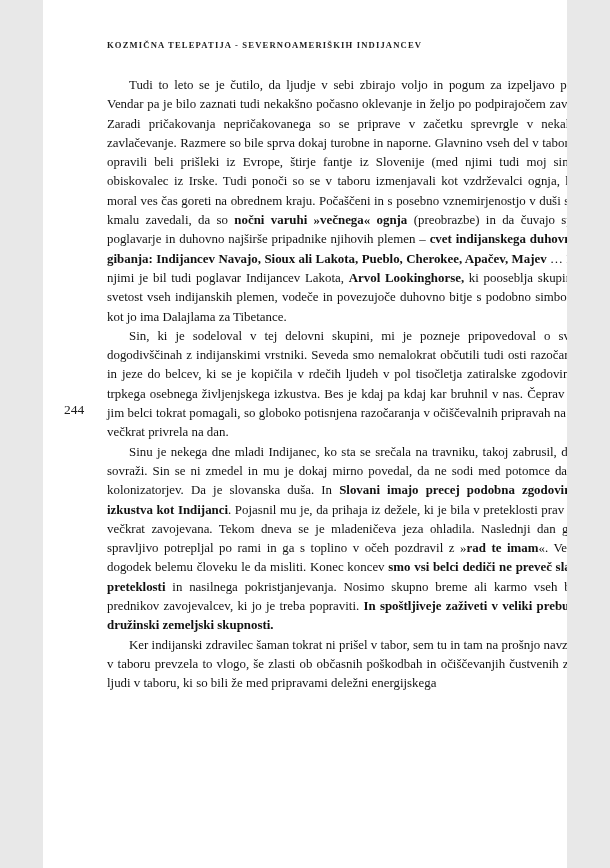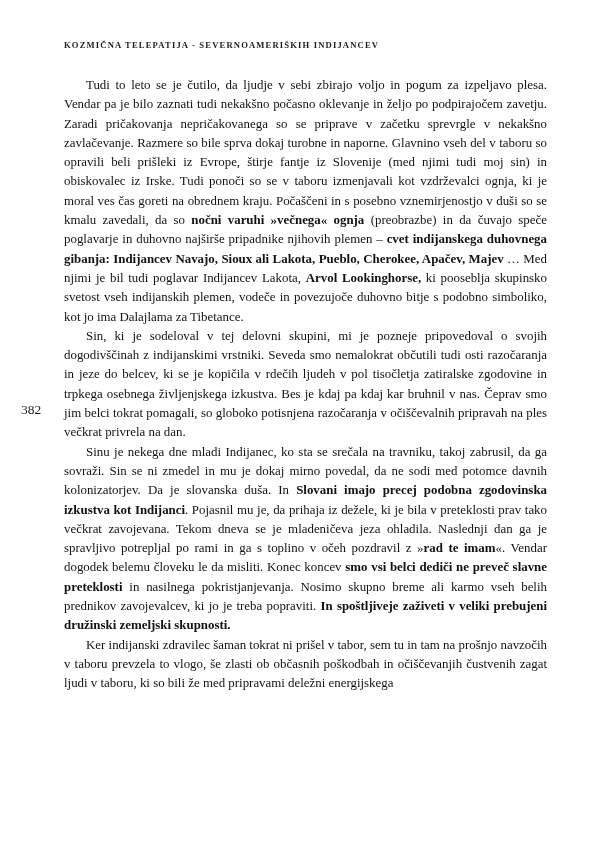--- a/index.html
+++ b/index.html
@@ -2,21 +2,21 @@
 <html><head>
 <meta charset="utf-8">
 <style>
   html, body {
     margin: 0;
     padding: 0;
     background: #e8e8e8;
   }
   .page {
     position: relative;
-    width: 610px;
+    width: 524px;
     height: 868px;
     margin: 0 auto;
     background: #ffffff;
     overflow: hidden;
     font-family: "Liberation Serif", "DejaVu Serif", serif;
     color: #151515;
   }
   .running-head {
     position: absolute;
     left: 64px;
@@ -56,21 +56,21 @@
     text-decoration-thickness: 0.9px;
     text-underline-offset: 2.4px;
   }
 </style>
 </head>
 <body>
 
 <div class="page">
   <div class="running-head">KOZMIČNA TELEPATIJA - SEVERNOAMERIŠKIH INDIJANCEV</div>
 
-  <div class="page-num">382</div>
+  <div class="page-num">244</div>
 
   <div class="body-text">
       <p class="indent"><span>Tudi to leto se je čutilo, </span><span class="seg-u">da ljudje v sebi zbirajo voljo in pogum za izpeljavo plesa</span><span>. Vendar pa je bilo zaznati tudi nekakšno počasno oklevanje in željo po podpirajočem zavetju. Zaradi pričakovanja nepričakovanega so se priprave v začetku sprevrgle v nekakšno zavlačevanje. Razmere so bile sprva dokaj turobne in naporne. Glavnino vseh del v taboru so opravili beli prišleki iz Evrope, štirje fantje iz Slovenije (med njimi tudi moj sin) in obiskovalec iz Irske. Tudi ponoči so se v taboru izmenjavali kot </span><span class="seg-u">vzdrževalci ognja</span><span>, ki je moral ves čas goreti na obrednem kraju. Počaščeni in s posebno vznemirjenostjo v duši so se kmalu zavedali, da so </span><span class="seg-b">nočni varuhi »večnega« ognja</span><span> (preobrazbe) in da čuvajo speče poglavarje in duhovno najširše pripadnike njihovih plemen – </span><span class="seg-b">cvet indijanskega duhovnega gibanja: Indijancev Navajo, Sioux ali Lakota, Pueblo, Cherokee, Apačev, Majev</span><span> … Med njimi je bil tudi </span><span class="seg-u">poglavar Indijancev Lakota</span><span>, </span><span class="seg-b">Arvol Lookinghorse,</span><span> </span><span class="seg-u">ki pooseblja skupinsko svetost vseh indijanskih plemen</span><span>, vodeče in povezujoče duhovno bitje s podobno simboliko, </span><span class="seg-u">kot jo ima Dalajlama za Tibetance</span><span>.</span></p>
       <p class="indent"><span>Sin, ki je sodeloval v tej delovni skupini, mi je pozneje pripovedoval o svojih dogodivščinah z indijanskimi vrstniki. Seveda smo nemalokrat občutili tudi </span><span class="seg-u">osti razočaranja in jeze do belcev</span><span>, ki se je kopičila v rdečih ljudeh v pol tisočletja zatiralske zgodovine in trpkega osebnega življenjskega izkustva. Bes je kdaj pa kdaj kar bruhnil v nas. Čeprav smo jim belci tokrat pomagali, so globoko potisnjena razočaranja v očiščevalnih pripravah na ples večkrat privrela na dan.</span></p>
       <p class="indent"><span>Sinu je nekega dne mladi Indijanec, ko sta se srečala na travniku, takoj </span><span class="seg-u">zabrusil, da ga sovraži</span><span>. Sin se ni zmedel in mu je dokaj mirno povedal, da ne sodi med potomce davnih kolonizatorjev. </span><span class="seg-u">Da je slovanska duša</span><span>. In </span><span class="seg-b">Slovani imajo precej podobna zgodovinska izkustva kot Indijanci</span><span>. Pojasnil mu je, da prihaja iz dežele, ki je bila v preteklosti prav tako večkrat zavojevana. Tekom dneva se je mladeničeva jeza ohladila. Naslednji dan ga je spravljivo potrepljal po rami in ga s toplino v očeh </span><span class="seg-u">pozdravil z</span><span> »</span><span class="seg-b">rad te imam</span><span>«. Vendar dogodek belemu človeku le da misliti. Konec koncev </span><span class="seg-b">smo vsi belci dediči ne preveč slavne preteklosti</span><span> </span><span class="seg-u">in nasilnega pokristjanjevanja</span><span>. </span><span class="seg-u">Nosimo skupno breme ali karmo</span><span> vseh belih prednikov zavojevalcev, ki jo je treba popraviti. </span><span class="seg-b">In spoštljiveje zaživeti v veliki prebujeni družinski zemeljski skupnosti.</span></p>
       <p class="indent"><span>Ker indijanski zdravilec šaman tokrat ni prišel v tabor, sem tu in tam na prošnjo navzočih v taboru prevzela to vlogo, še zlasti ob občasnih poškodbah in očiščevanjih čustvenih zagat ljudi v taboru, ki so bili že med pripravami deležni energijskega</span></p>
     </div>
 </div>
 
 </body></html>

